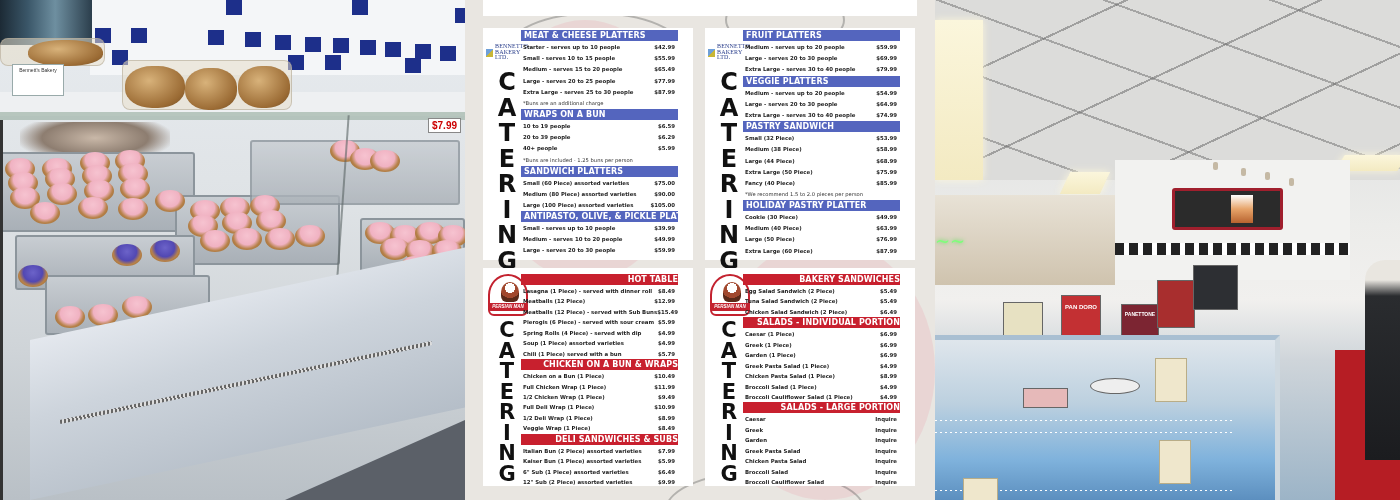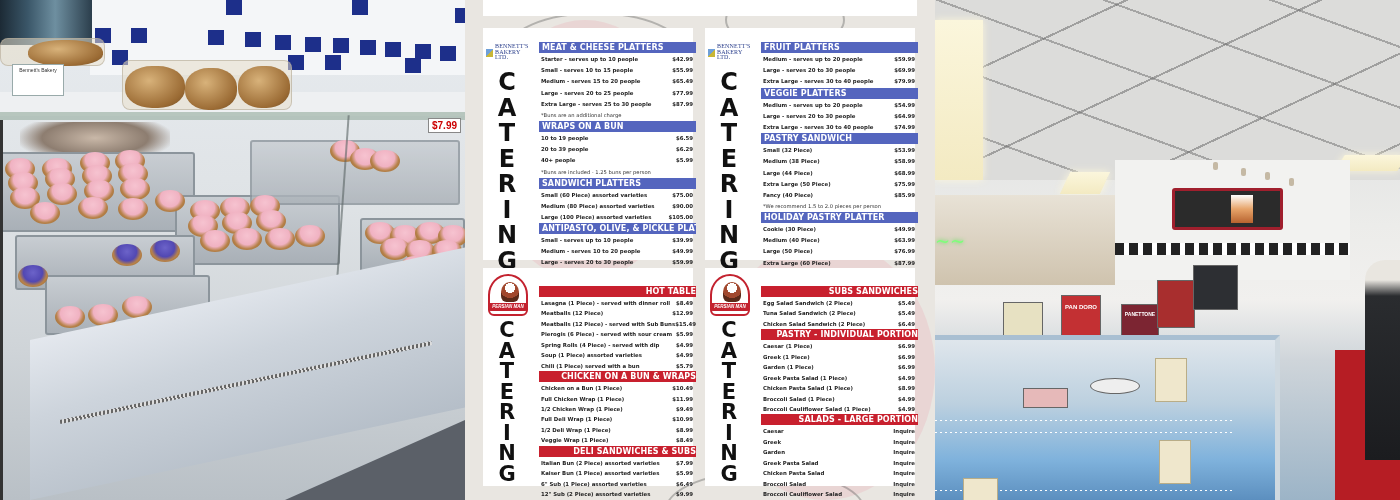--- a/index.html
+++ b/index.html
@@ -41,21 +41,21 @@
   .menu-top-strip { position: absolute; left: 18px; top: 0; width: 434px; height: 16px; background: #fff; }
   .card { position: absolute; background: #fff; width: 210px; }
   .card .brand { position: absolute; left: 3px; top: 16px; width: 44px; }
   .brand-bennetts { display: flex; align-items: center; gap: 2px; }
   .brand-bennetts .sq { width: 8px; height: 8px; background: linear-gradient(135deg,#6fa0d8 50%,#c8b637 50%); }
   .brand-bennetts .txt { font-family: "Liberation Serif", serif; font-size: 6px; color: #2b3f8c; line-height: 0.95; letter-spacing: .2px; }
   .brand-persian { position: absolute; left: 5px; top: 6px; width: 40px; height: 42px; border: 2px solid #c3222f; border-radius: 50% 50% 6px 6px; background: #fff; overflow: hidden; }
   .brand-persian .chef { position: absolute; left: 11px; top: 6px; width: 18px; height: 20px; border-radius: 50% 50% 30% 30%; background: radial-gradient(circle at 50% 30%, #fff 0 30%, #a1482e 31% 60%, #5a2a1a 61%); }
   .brand-persian .band { position: absolute; left: 0; bottom: 3px; width: 100%; height: 8px; background: #c3222f; color: #fff; font-size: 4.5px; font-weight: bold; text-align: center; line-height: 8px; font-style: italic; }
   .vertical-word { position: absolute; left: 8px; width: 32px; display: flex; flex-direction: column; align-items: center; font-family: "DejaVu Sans", sans-serif; font-weight: bold; color: #111; font-size: 24px; line-height: 25.5px; }
-  .sections { position: absolute; left: 56px; top: 5px; width: 157px; margin-top: 12px; }
+  .sections { position: absolute; left: 38px; top: 5px; width: 157px; }
   .sec-head { color: #fff; font-family: "DejaVu Sans", sans-serif; font-weight: bold; font-size: 8px; height: 11px; line-height: 11px; padding-left: 3px; margin-bottom: 1px; white-space: nowrap; overflow: hidden; letter-spacing: .1px; }
   .blue .sec-head { background: #5465be; }
   .red .sec-head { background: #c8202e; text-align: right; }
   .row { display: flex; justify-content: space-between; font-family: "DejaVu Sans", sans-serif; font-weight: bold; font-size: 5.4px; color: #222; height: 11.2px; line-height: 11.2px; padding: 0 3px 0 2px; white-space: nowrap; }
   .row .price { color: #222; }
   .note { font-family: "DejaVu Sans", sans-serif; font-size: 5.2px; color: #333; height: 11px; line-height: 11px; padding-left: 2px; white-space: nowrap; }
   .card.bottom .row { height: 10.45px; line-height: 10.45px; }
 
   
   .photo-right { position: absolute; left: 935px; top: 0; width: 465px; height: 500px; overflow: hidden;
@@ -455,34 +455,34 @@
       <span>C</span>
         <span>A</span>
         <span>T</span>
         <span>E</span>
         <span>R</span>
         <span>I</span>
         <span>N</span>
         <span>G</span>
     </div>
     <div class="sections" style="top:6px">
-      <div class="sec-head">SUBS SANDWICHES</div>
+      <div class="sec-head">BAKERY SANDWICHES</div>
       <div class="row">
           <span>Egg Salad Sandwich (2 Piece)</span>
           <span class="price">$5.49</span>
         </div>
       <div class="row">
           <span>Tuna Salad Sandwich (2 Piece)</span>
           <span class="price">$5.49</span>
         </div>
       <div class="row">
           <span>Chicken Salad Sandwich (2 Piece)</span>
           <span class="price">$6.49</span>
         </div>
-      <div class="sec-head">PASTRY - INDIVIDUAL PORTION</div>
+      <div class="sec-head">SALADS - INDIVIDUAL PORTION</div>
       <div class="row">
           <span>Caesar (1 Piece)</span>
           <span class="price">$6.99</span>
         </div>
       <div class="row">
           <span>Greek (1 Piece)</span>
           <span class="price">$6.99</span>
         </div>
       <div class="row">
           <span>Garden (1 Piece)</span>

